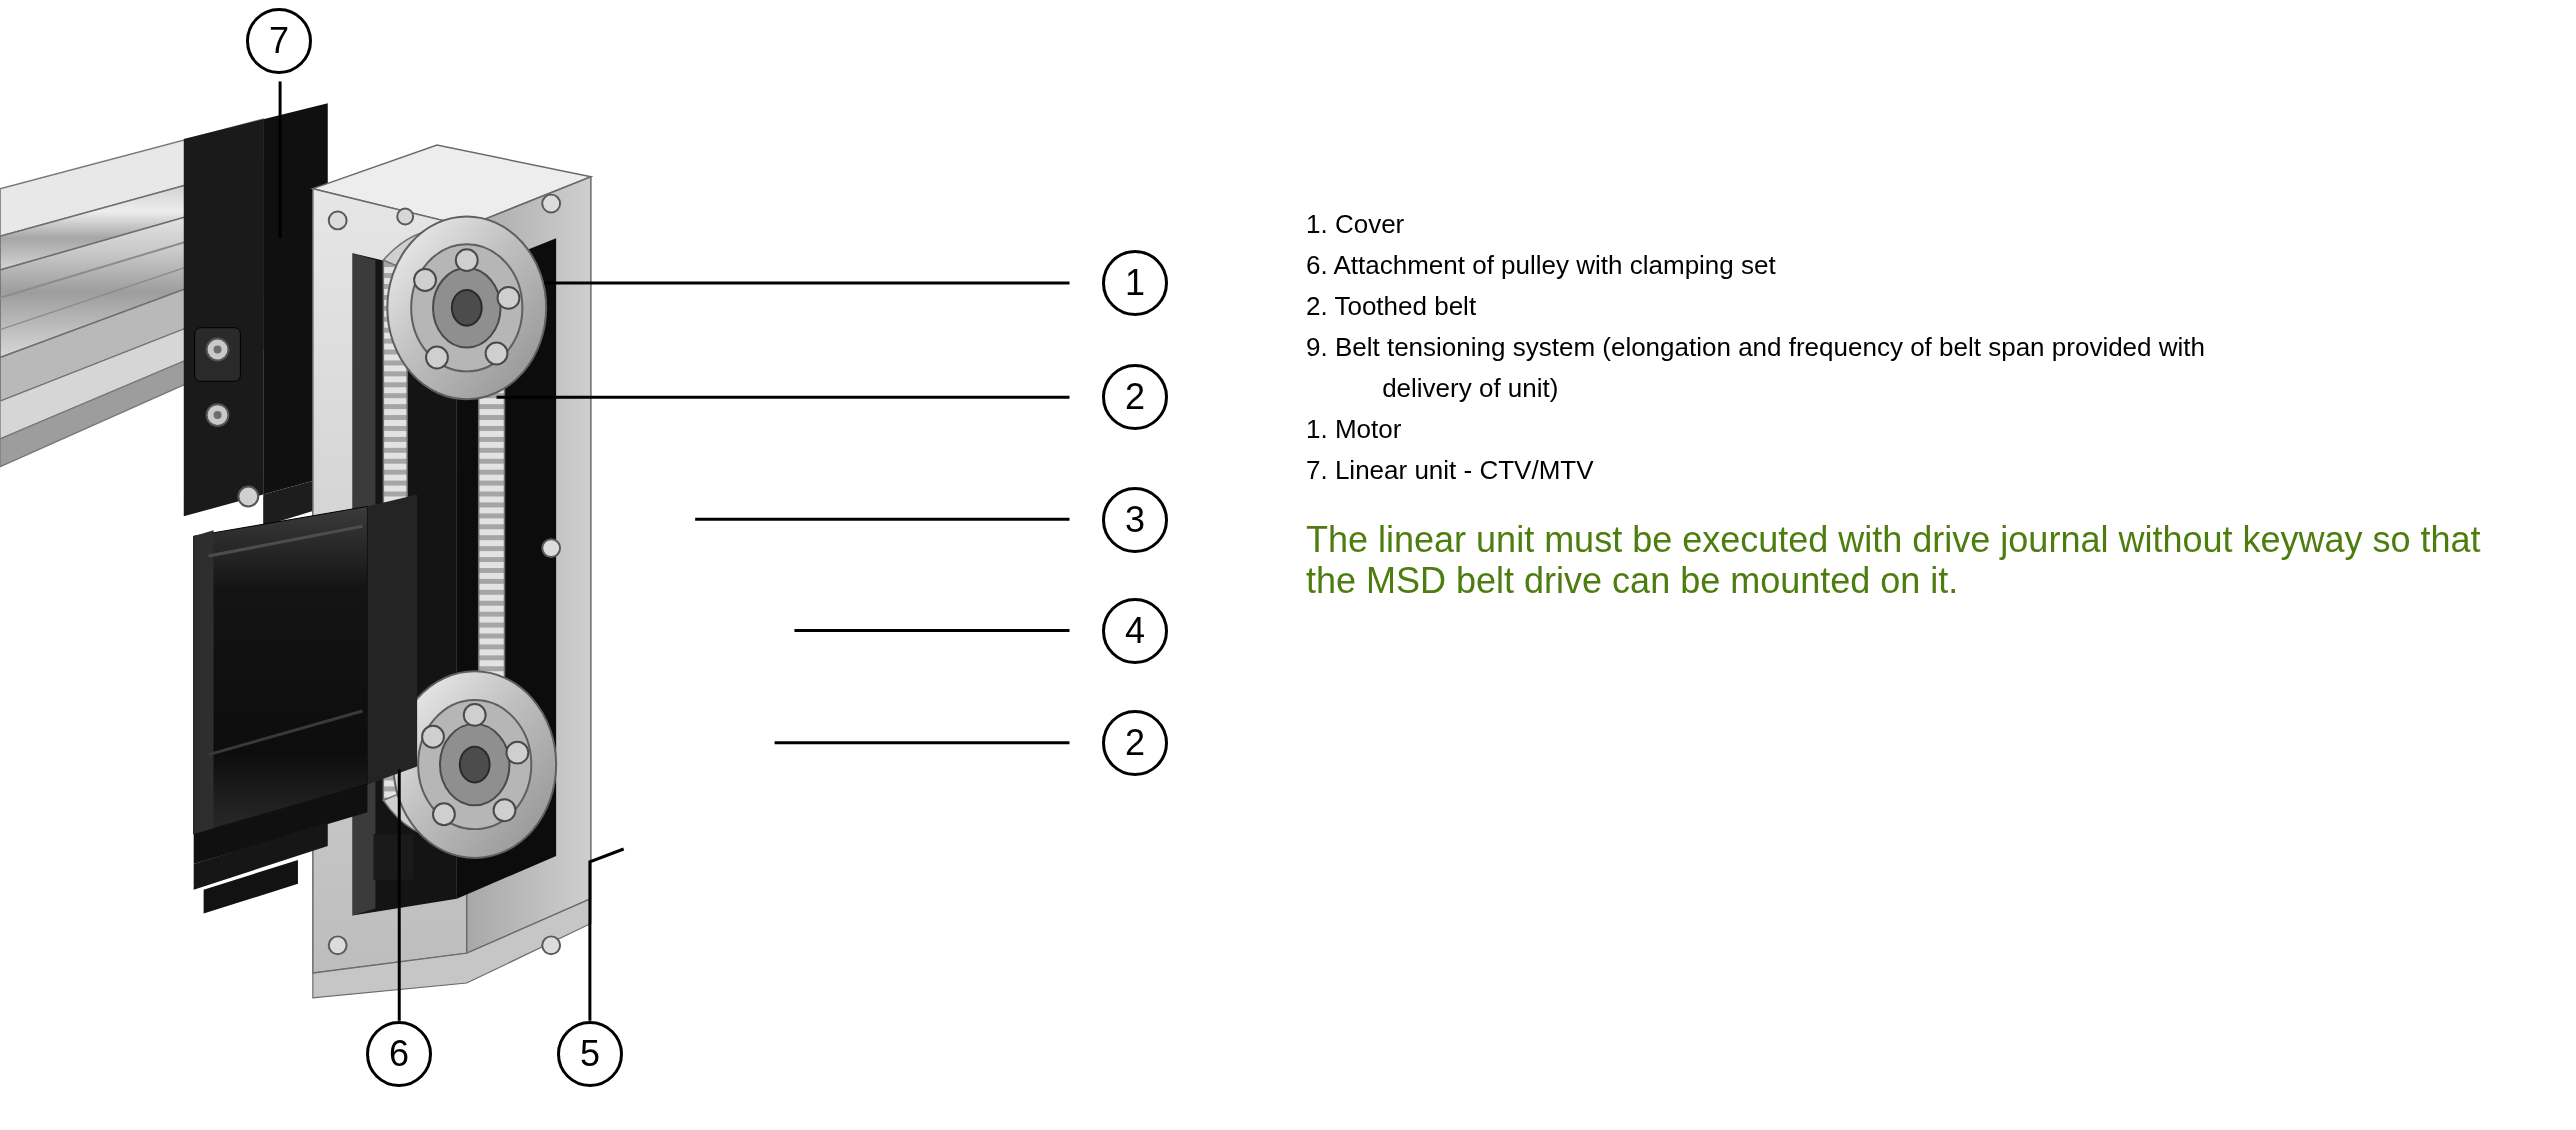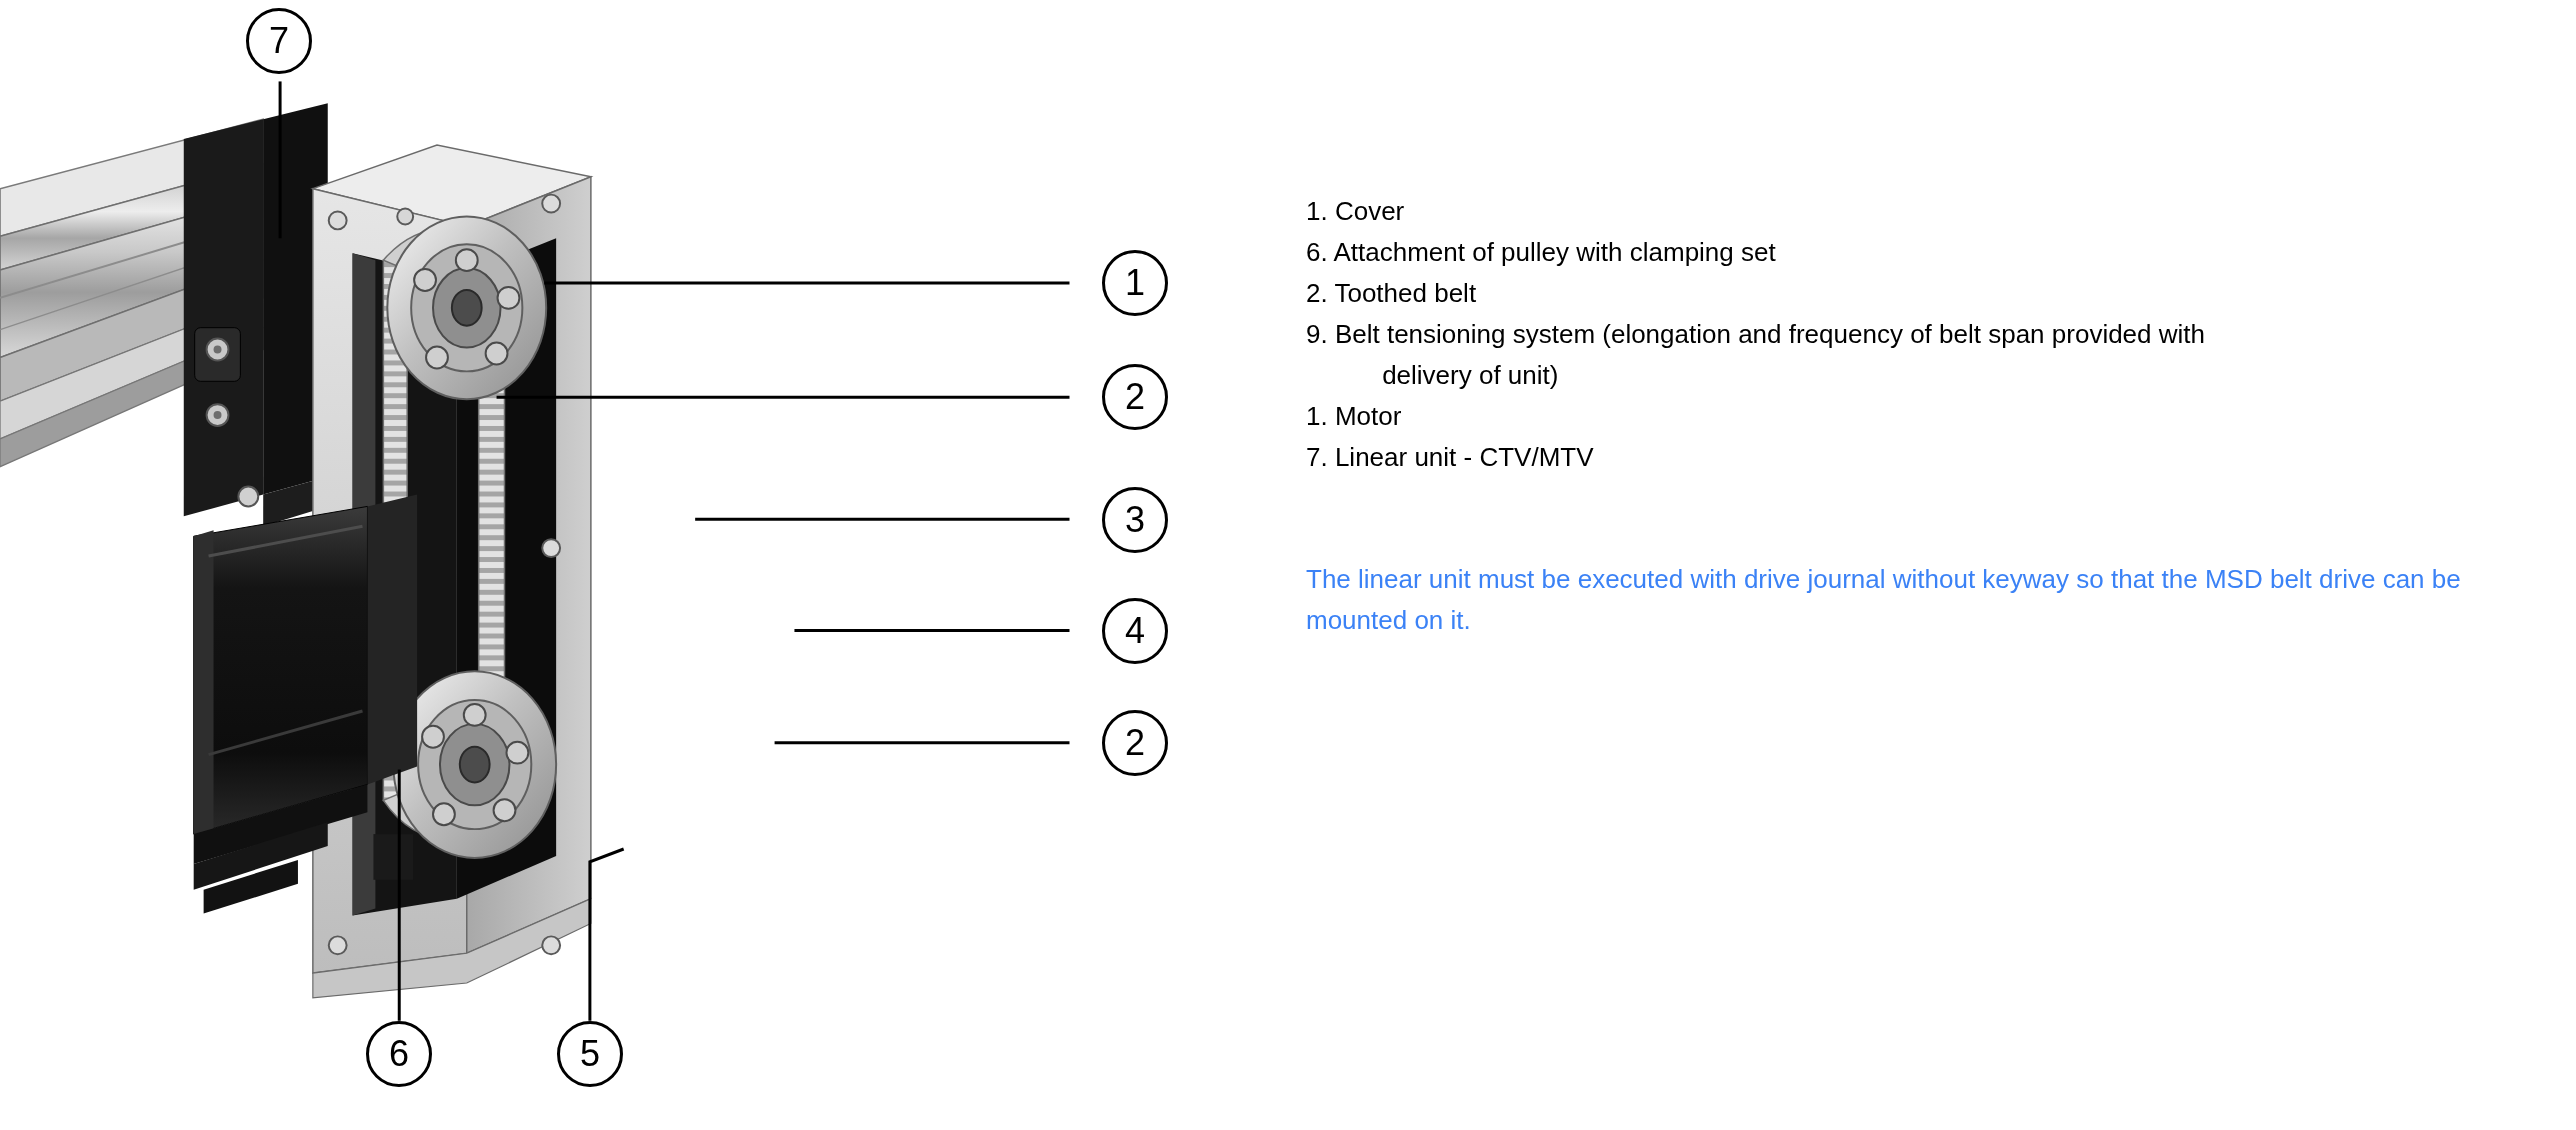--- a/index.html
+++ b/index.html
@@ -46,41 +46,41 @@
     font-size: 36px;
     line-height: 1;
     color: #000;
     z-index: 5;
   }
 
   
   #text-panel {
     position: absolute;
     left: 1306px;
-    top: 191px;
+    top: 204px;
     width: 1231px;
   }
   #legend-list {
     list-style: none;
     margin: 0;
     padding: 0;
   }
   #legend-list li {
     font-size: 26px;
     line-height: 41px;
     color: #000;
     padding-left: 40px;
     text-indent: -40px;
     white-space: pre-wrap;
   }
   #note {
-    margin-top: 81px;
-    font-size: 26px;
+    margin-top: 28px;
+    font-size: 36px;
     line-height: 41px;
-    color: #3b82f6;
+    color: #4d7c0f;
     max-width: 1231px;
   }
 </style>
 </head>
 <body>
 
 <div id="page">
 
   <div id="illustration">
     <svg width="1291" height="1130" viewBox="0 0 1300 1138" xmlns="http://www.w3.org/2000/svg">

